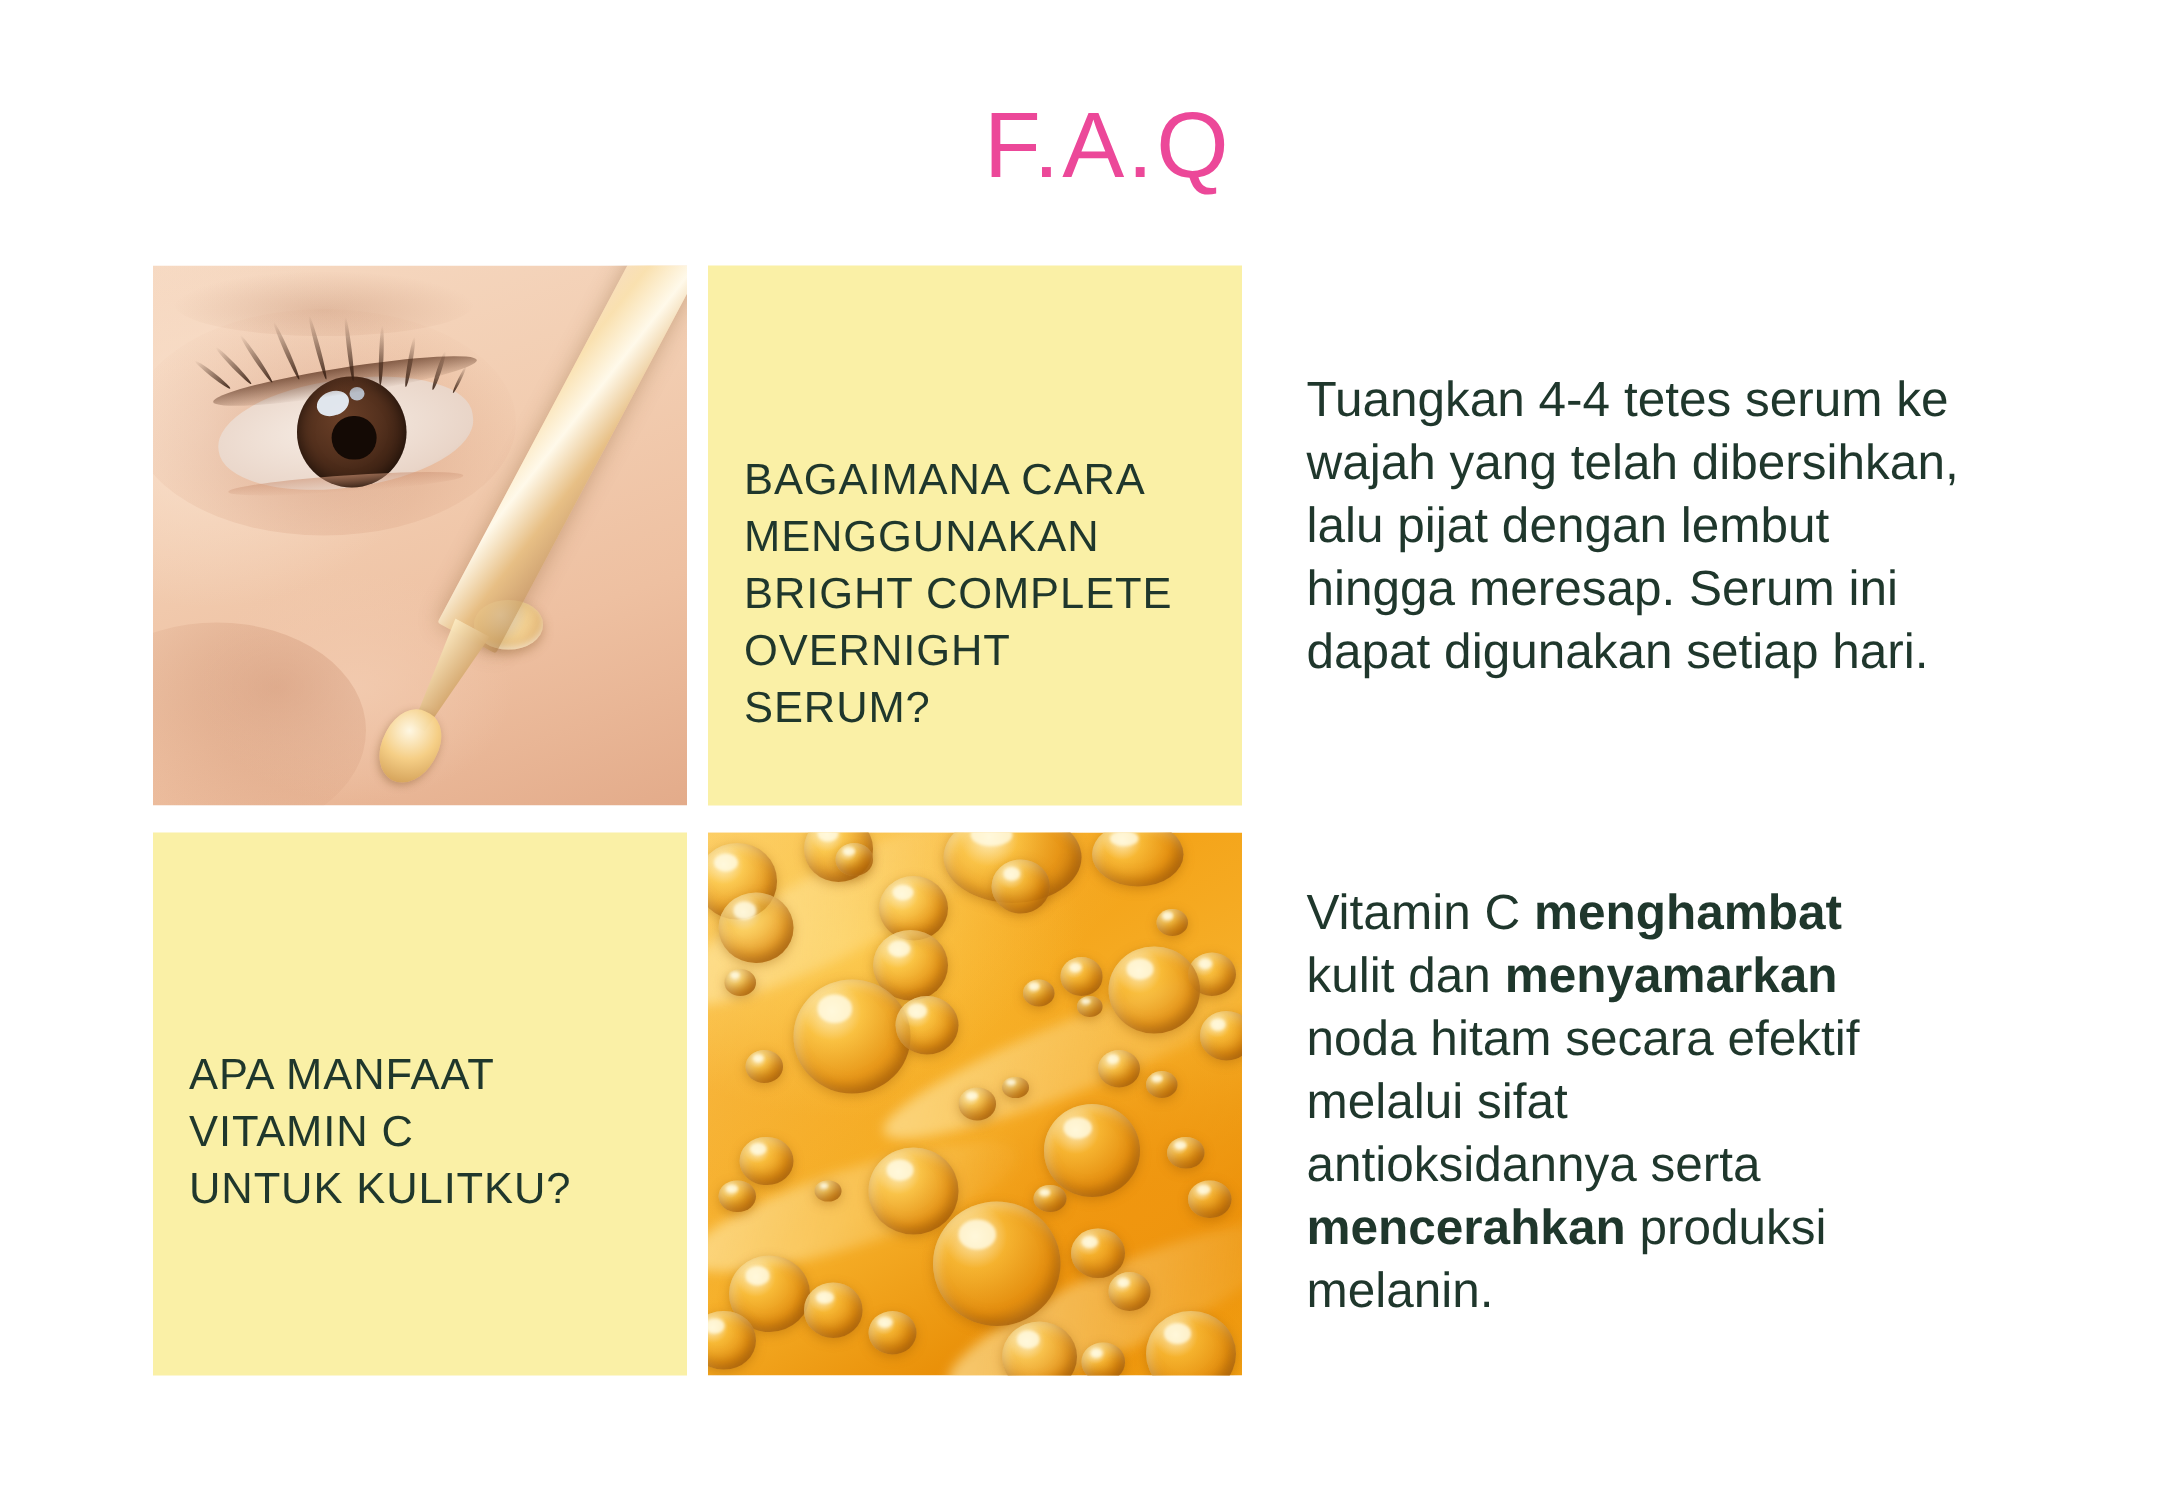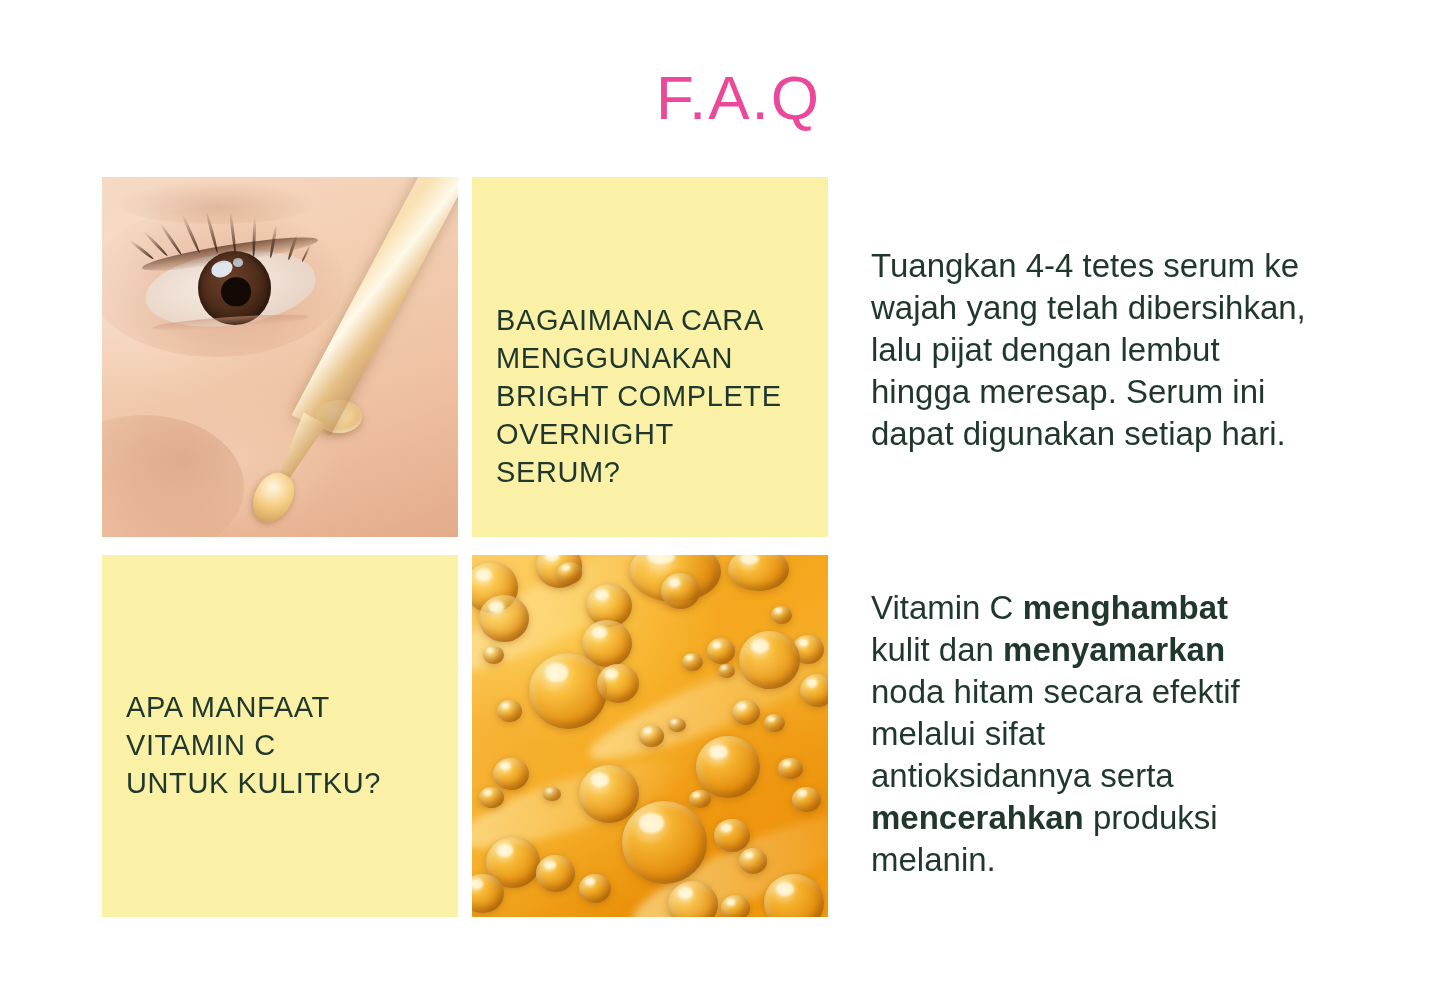--- a/index.html
+++ b/index.html
@@ -53,21 +53,21 @@
     padding: 0 22px 0 24px;
     font-size: 29px;
     line-height: 38px;
     font-weight: 500;
     letter-spacing: 0.6px;
     color: #1f372c;
     text-transform: uppercase;
     white-space: pre-line;
   }
   .tile-q1 .q-text { top: 124px; }
-  .tile-q2 .q-text { top: 133px; }
+  .tile-q2 .q-text { top: 143px; }
 
   
   .answer {
     position: absolute;
     left: 871px;
     width: 500px;
     font-size: 33px;
     line-height: 42px;
     font-weight: 400;
     color: #1f372c;

